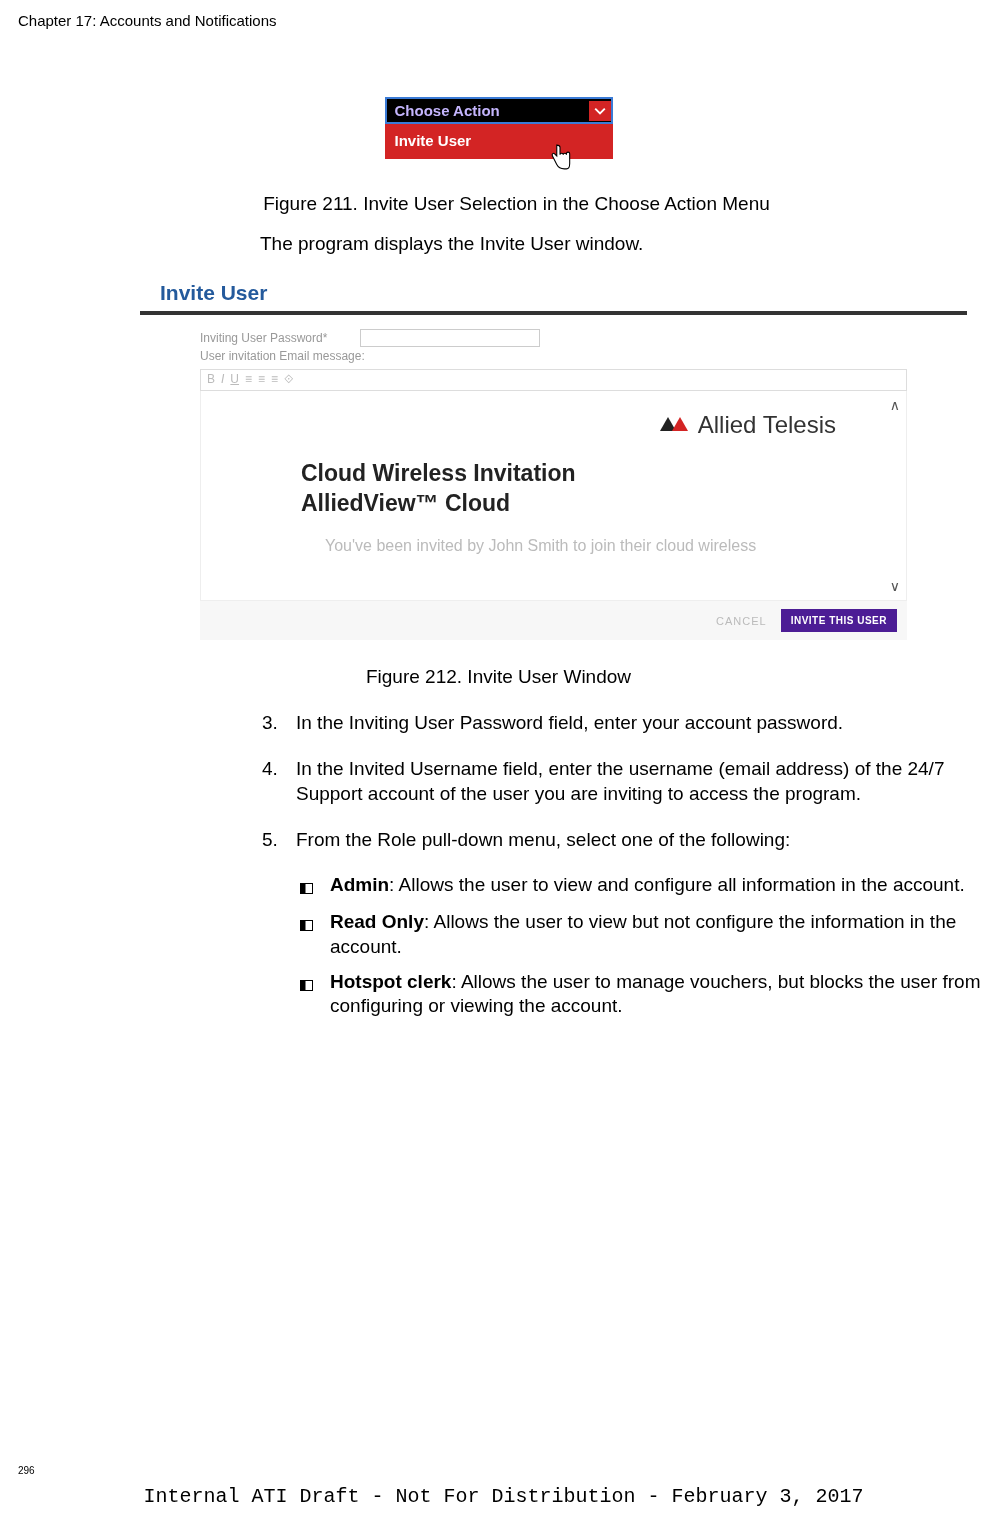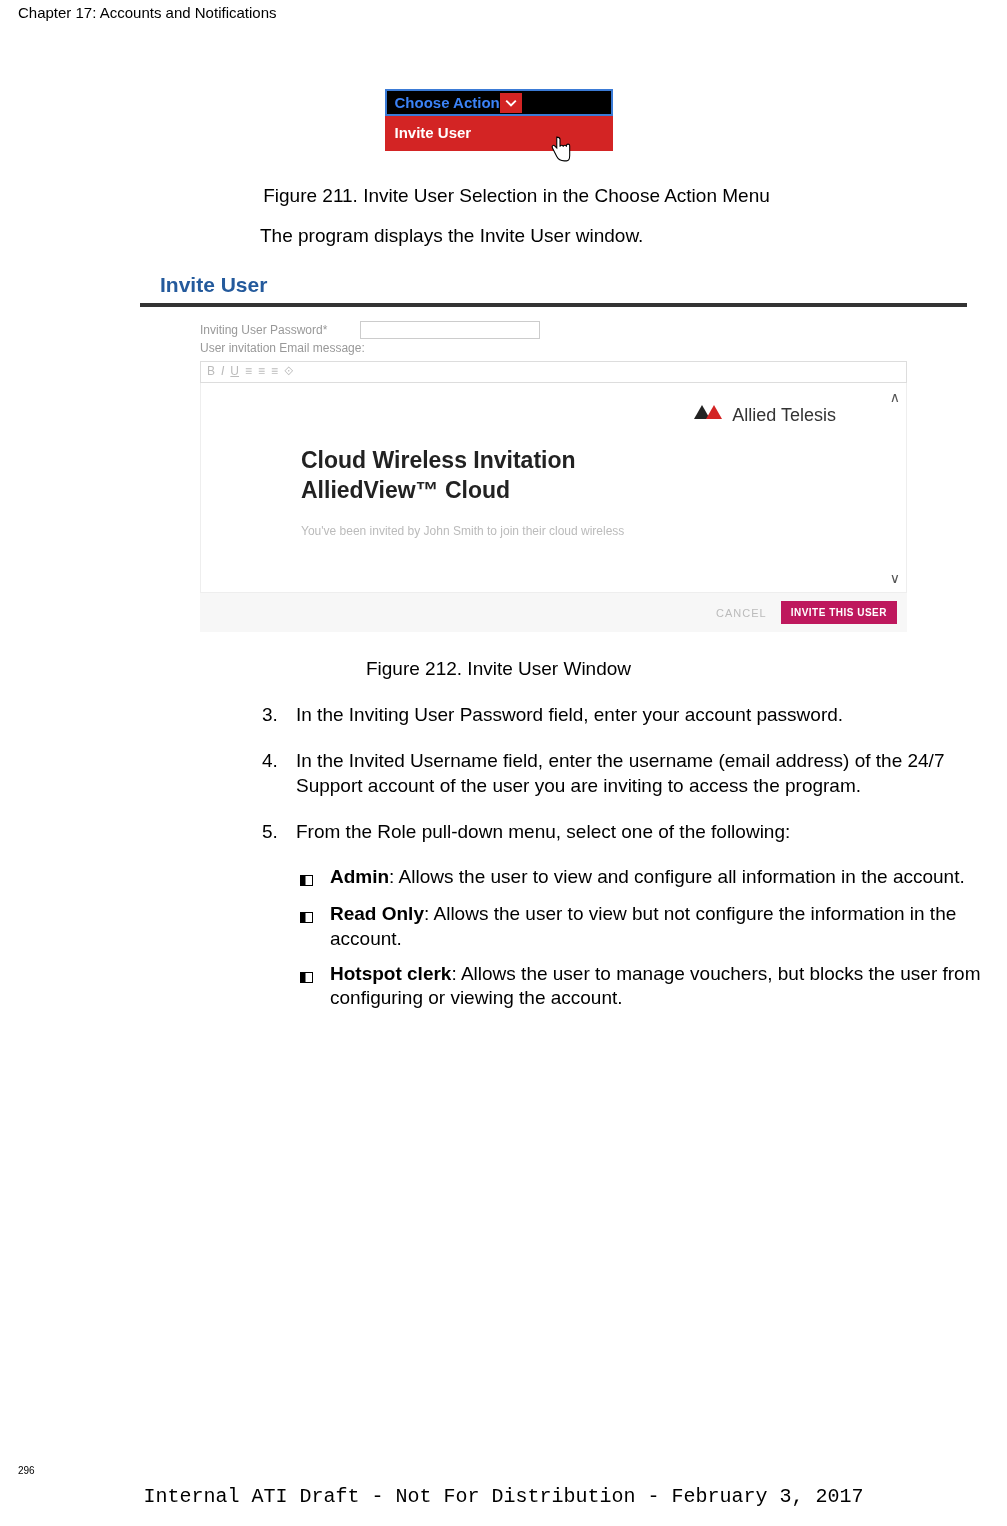--- a/index.html
+++ b/index.html
@@ -7,38 +7,39 @@
     font-family: Arial, Helvetica, sans-serif;
     background: #fff;
     color: #000;
     width: 1007px;
     height: 1526px;
     position: relative;
     padding: 0;
   }
   .chapter-header {
     font-size: 15px;
-    padding: 4px 0 0 18px;
+    padding: 12px 0 0 18px;
   }
   .content-wrap {
     padding: 68px 10px 0 0;
   }
   .dropdown-figure {
     width: 228px;
     margin: 0 auto 12px auto;
     position: relative;
   }
   .choose-action {
     background: #000;
-    color: #3b82f6;
+    color: #c4b5fd;
     font-weight: bold;
     font-size: 15px;
     border: 2px solid #3b7bd6;
     padding: 3px 8px;
     display: flex;
+    justify-content: space-between;
     align-items: center;
   }
   .choose-arrow {
     background: #d32424;
     width: 22px;
     height: 20px;
     margin: -3px -8px -3px 0;
     display: flex;
     align-items: center;
     justify-content: center;
@@ -143,53 +144,54 @@
   }
   .rte-scroll-up { top: 6px; }
   .rte-scroll-down { bottom: 6px; }
   .at-logo-row {
     text-align: right;
     padding-right: 30px;
     margin-bottom: 20px;
   }
   .at-logo {
     display: inline-flex;
-    align-items: flex-end;
+    align-items: flex-start;
     gap: 6px;
     color: #333;
-    font-size: 18px;
+    font-size: 24px;
   }
   .at-mark svg { width: 34px; height: 18px; }
   .rte-heading {
     font-size: 23px;
     font-weight: bold;
     color: #222;
     line-height: 1.3;
   }
   .rte-smallline {
-    font-size: 12px;
+    font-size: 16px;
     color: #bbb;
     margin-top: 18px;
+    margin-left: 24px;
   }
   .modal-footer {
     display: flex;
     justify-content: flex-end;
     gap: 14px;
     align-items: center;
     background: #f7f7f7;
     margin: 0 60px;
     padding: 8px 10px;
   }
   .btn-cancel {
     font-size: 11px;
     color: #bbb;
     letter-spacing: 1px;
   }
   .btn-invite {
-    background: #be185d;
+    background: #4c1d95;
     color: #fff;
     font-size: 10px;
     font-weight: bold;
     padding: 6px 10px;
     letter-spacing: 0.5px;
   }
   .fig-caption-2 {
     text-align: center;
     font-size: 19px;
     margin: 26px 0 22px 0;

